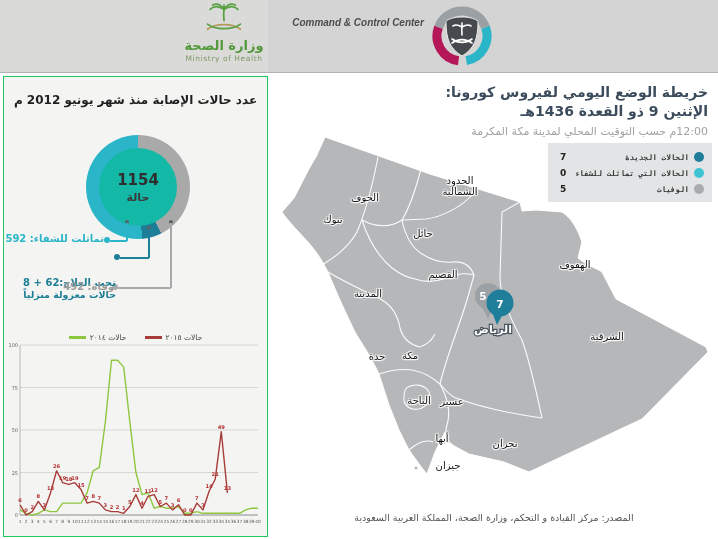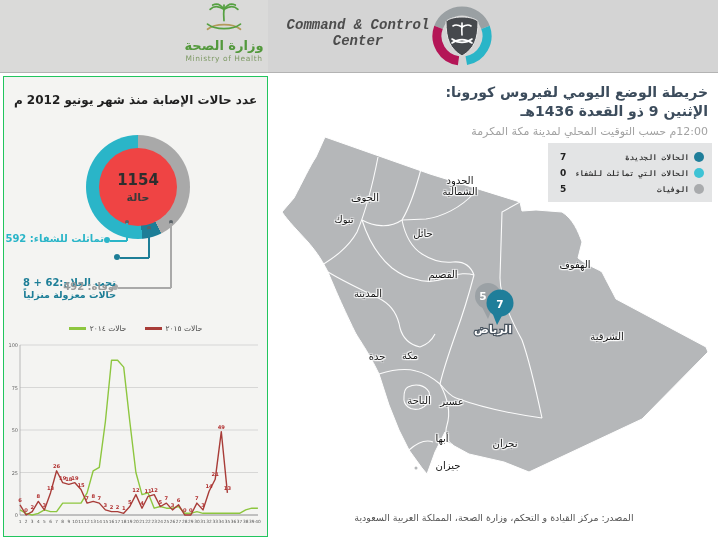--- a/index.html
+++ b/index.html
@@ -9,44 +9,44 @@
 
   
   .header{position:absolute;left:0;top:0;width:718px;height:72px;background:#d4d4d4;
           border-bottom:1px solid #b3b3b3;}
   .header-left{position:absolute;left:0;top:0;width:268px;height:72px;background:#dadad9;}
   .moh{position:absolute;left:176px;top:3px;width:96px;text-align:center;}
   .moh-ar{font-size:13px;font-weight:bold;color:#53993c;margin-top:1px;}
   .moh-en{font-size:7.5px;color:#7f9a66;letter-spacing:.6px;margin-top:1px;}
   .ccc{position:absolute;left:283px;top:14px;width:150px;text-align:center;}
   .ccc-ar{font-size:14.5px;font-weight:bold;color:#4c4c4c;}
-  .ccc-en{font-size:14px;font-weight:bold;font-style:italic;color:#4c4c4c;
-          font-family:Liberation Mono, monospace;margin-top:3px;}
+  .ccc-en{font-size:10px;font-weight:bold;font-style:italic;color:#4c4c4c;
+          font-family:Liberation Sans, sans-serif;margin-top:3px;}
   .emblem{position:absolute;left:432px;top:5px;}
 
   
   .lp{position:absolute;left:3px;top:76px;width:263px;height:459px;background:#f4f4f2;
       border:1px solid #22c55e;}
   .lp-title{position:absolute;top:16px;left:0;width:100%;text-align:center;
             font-size:12px;font-weight:bold;color:#1f1f1f;}
   .donut{position:absolute;left:82px;top:58px;width:104px;height:104px;border-radius:50%;}
   .donut-hole{position:absolute;left:95px;top:71px;width:78px;height:78px;border-radius:50%;
-              background:#ef4444;display:flex;flex-direction:column;align-items:center;
+              background:#14b8a6;display:flex;flex-direction:column;align-items:center;
               justify-content:center;}
   .donut-total{font-size:15px;font-weight:bold;color:#2e2e2e;}
   .donut-unit{font-size:11px;font-weight:bold;color:#3a3a3a;margin-top:2px;}
   .ll{position:absolute;}
   .lldot{position:absolute;width:6px;height:6px;border-radius:50%;}
   .llmini{position:absolute;width:4px;height:4px;border-radius:50%;background:#5a6268;}
   .slice-label{position:absolute;direction:rtl;white-space:nowrap;font-size:10px;
                font-weight:bold;line-height:12px;text-align:right;}
   .slice-label .l2{font-size:9.5px;}
   .ch{position:absolute;left:0;width:100%;text-align:center;font-weight:bold;
       font-size:11px;color:#1f1f1f;direction:rtl;}
-  .clegend{position:absolute;top:247px;left:0;width:100%;display:flex;
+  .clegend{position:absolute;top:256px;left:0;width:100%;display:flex;
            justify-content:center;gap:18px;align-items:flex-end;}
   .cl-item{display:flex;align-items:center;gap:4px;font-size:7.5px;color:#444;direction:ltr;}
   .cl-dash{width:17px;height:3px;}
 
   
   .rp{position:absolute;left:270px;top:76px;width:448px;height:463px;background:#fff;}
   .mt{position:absolute;right:10px;text-align:right;font-size:14px;font-weight:bold;
       color:#3c4c5c;direction:rtl;white-space:nowrap;}
   .ms{position:absolute;right:10px;top:49px;font-size:11px;color:#a2a2a2;direction:rtl;
       white-space:nowrap;}
@@ -310,21 +310,21 @@
           <polygon points="214,196 219,209 227,194" fill="#1f7e9a"></polygon>
           <circle cx="222" cy="187" r="13.5" fill="#1f7e9a"></circle>
           <text x="222" y="191.5" font-size="10.5" font-weight="bold" fill="#ffffff" text-anchor="middle">7</text>
           <text x="215" y="217" font-size="11" font-weight="bold" fill="#ffffff" stroke="#4a5560" stroke-width="2.4" paint-order="stroke" text-anchor="middle">الرياض</text>
         </g>
       </g>
     </svg>
     <div id="map-labels">
         <div class="rlabel" style="left: 182px; top: 70px;">الحدود<div>الشمالية</div></div>
         <div class="rlabel" style="left: 87px; top: 81px;">الجوف</div>
-        <div class="rlabel" style="left: 66px; top: 103px;">تبوك</div>
+        <div class="rlabel" style="left: 55px; top: 103px;">تبوك</div>
         <div class="rlabel" style="left: 145px; top: 117px;">حائل</div>
         <div class="rlabel" style="left: 165px; top: 158px;">القصيم</div>
         <div class="rlabel" style="left: 90px; top: 177px;">المدينة</div>
         <div class="rlabel" style="left: 132px; top: 239px;">مكة</div>
         <div class="rlabel" style="left: 99px; top: 240px;">جدة</div>
         <div class="rlabel" style="left: 297px; top: 148px;">الهفوف</div>
         <div class="rlabel" style="left: 329px; top: 220px;">الشرقية</div>
         <div class="rlabel" style="left: 141px; top: 284px;">الباحة</div>
         <div class="rlabel" style="left: 174px; top: 285px;">عسير</div>
         <div class="rlabel" style="left: 164px; top: 322px;">أبها</div>

